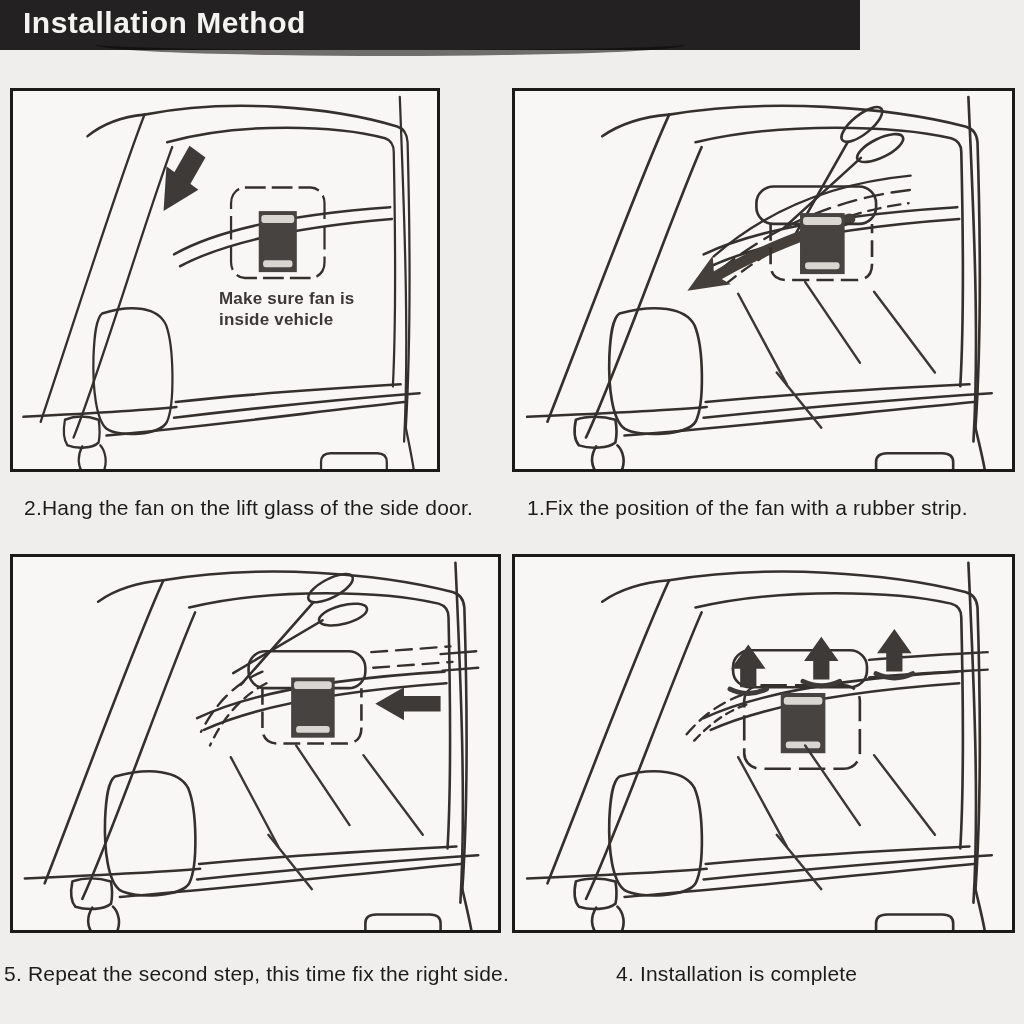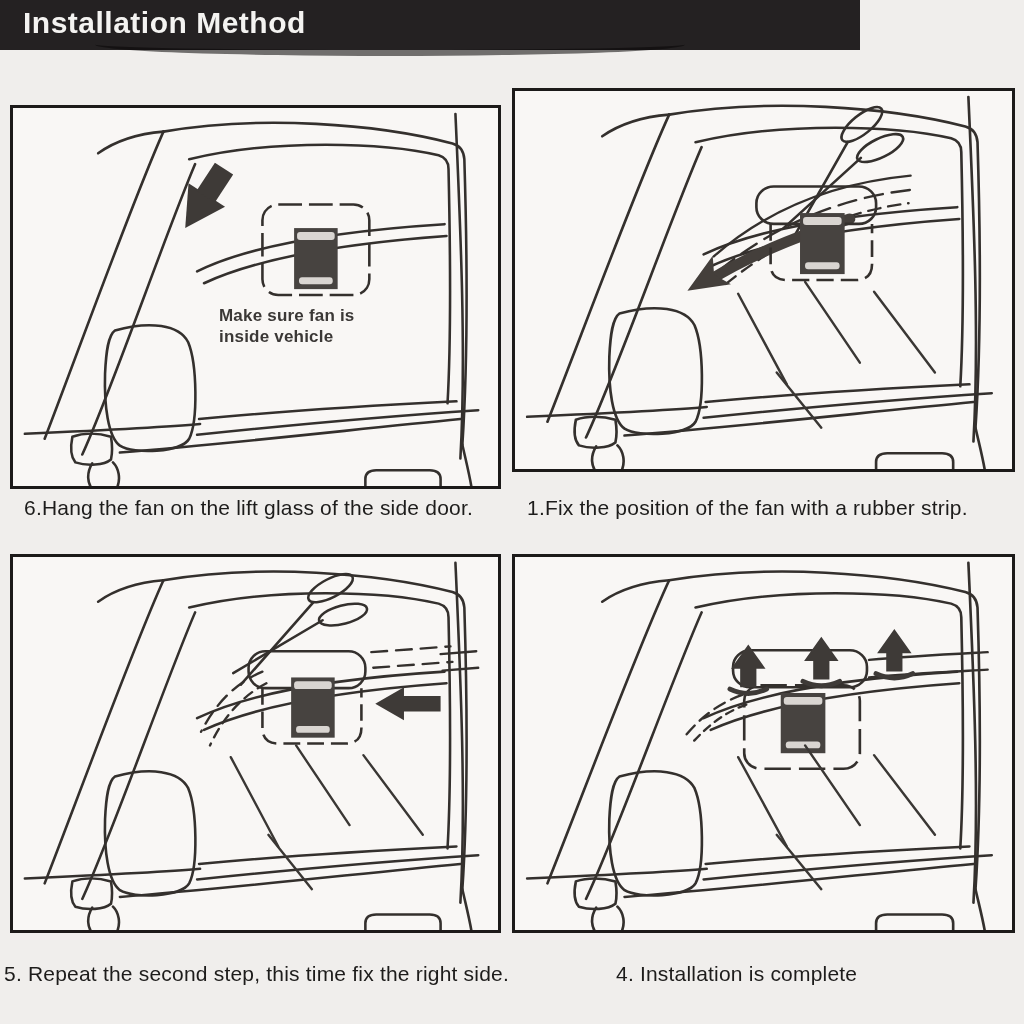--- a/index.html
+++ b/index.html
@@ -21,21 +21,21 @@
     position:absolute;left:95px;top:33px;width:590px;height:17px;
     border-bottom:6px solid rgba(8,5,5,.55);
     border-radius:50%;
   }
   .panel{
     position:absolute;
     background:#f9f7f5;
     border:3px solid #1c1a19;
     box-sizing:border-box;
   }
-  #panel-1{left:10px;top:105px;width:491px;height:384px;}
+  #panel-1{left:10px;top:88px;width:430px;height:384px;}
   #panel-2{left:512px;top:88px;width:503px;height:384px;}
   #panel-3{left:10px;top:554px;width:491px;height:379px;}
   #panel-4{left:512px;top:554px;width:503px;height:379px;}
   .panel svg{display:block;width:100%;height:100%;}
   .caption{
     position:absolute;
     font-size:21px;color:#1d1c1b;letter-spacing:.2px;
     white-space:nowrap;
   }
   #caption-1{left:24px;top:496px;}
@@ -197,16 +197,16 @@
     <use href="#fan-c"></use>
     <g>
       <use href="#up-arrow" transform="translate(230,126)"></use>
       <use href="#up-arrow" transform="translate(302,118)"></use>
       <use href="#up-arrow" transform="translate(374,110)"></use>
     </g>
     <use href="#glare"></use>
   </svg>
 </div>
 
-<div class="caption" id="caption-1">6.Hang the fan on the lift glass of the side door.</div>
+<div class="caption" id="caption-1">2.Hang the fan on the lift glass of the side door.</div>
 <div class="caption" id="caption-2">1.Fix the position of the fan with a rubber strip.</div>
 <div class="caption" id="caption-3">5. Repeat the second step, this time fix the right side.</div>
 <div class="caption" id="caption-4">4. Installation is complete</div>
 
 </body></html>

